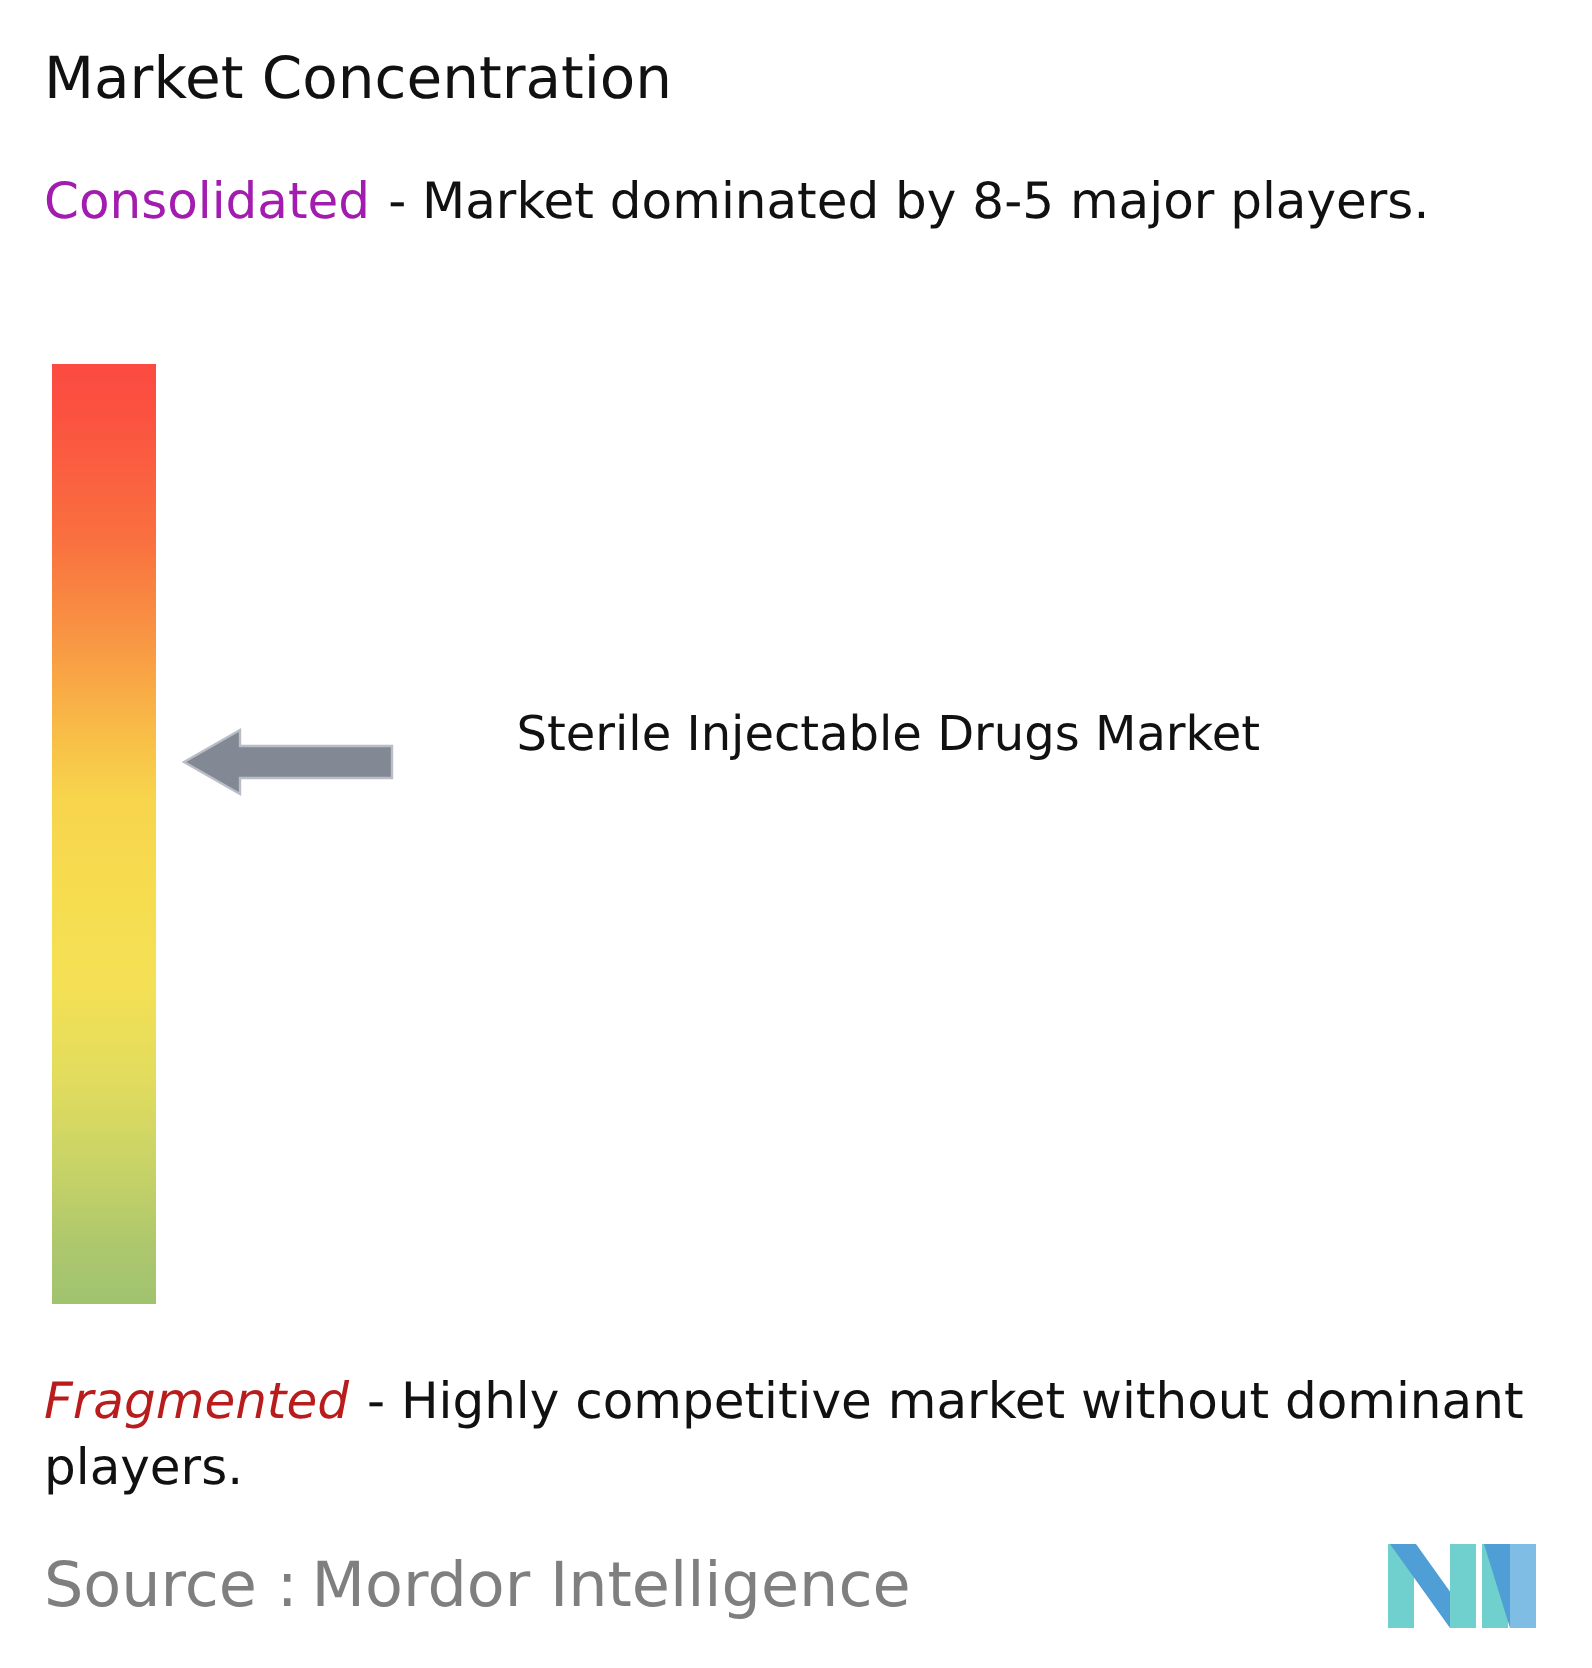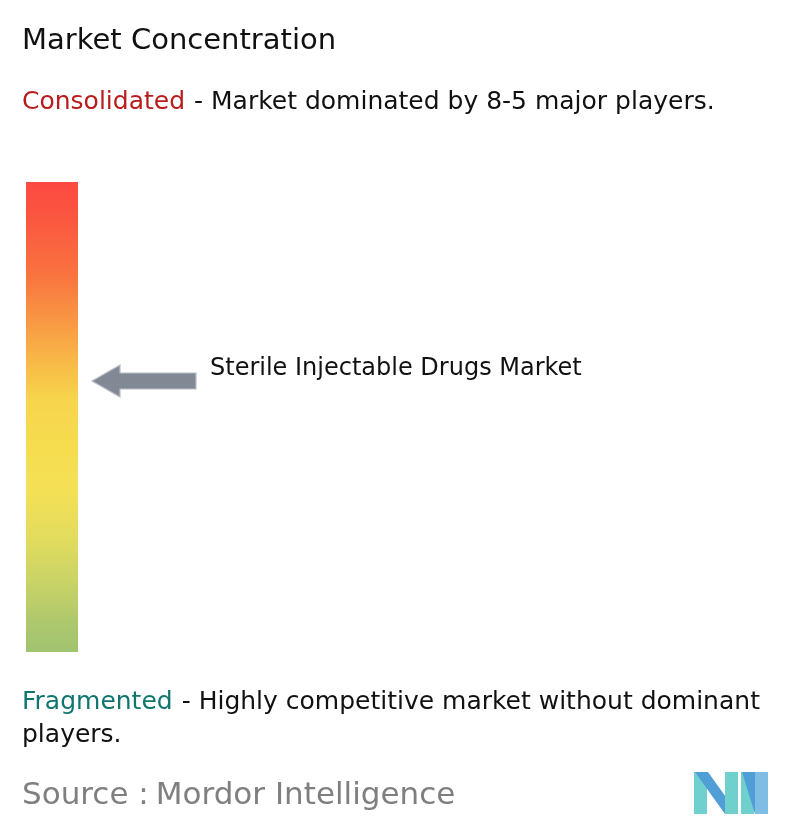--- a/index.html
+++ b/index.html
@@ -40,36 +40,37 @@
     position: absolute;
     left: 22px;
     top: 84px;
     width: 744px;
     font-size: 25px;
     line-height: 33px;
     font-weight: 400;
     color: #111111;
   }
   .kw-consolidated {
-    color: #b91c1c;
+    color: #a21caf;
   }
 
   
   .desc-bottom {
     position: absolute;
     left: 22px;
     top: 684px;
     width: 760px;
     font-size: 25px;
     line-height: 33px;
     font-weight: 400;
     color: #111111;
   }
   .kw-fragmented {
-    color: #0f766e;
+    color: #b91c1c;
+    font-style: italic;
   }
 
   .kw-gap {
     display: inline-block;
     width: 9px;
   }
 
   
   .scale-bar {
     position: absolute;
@@ -108,20 +109,21 @@
 
   
   .arrow-label {
     position: absolute;
     left: 210px;
     top: 350px;
     width: 420px;
     font-size: 24px;
     line-height: 35px;
     color: #111111;
+    text-align: right;
   }
 
   
   .source-line {
     position: absolute;
     left: 22px;
     top: 778px;
     font-size: 31px;
     line-height: 30px;
     color: #7f7f7f;

